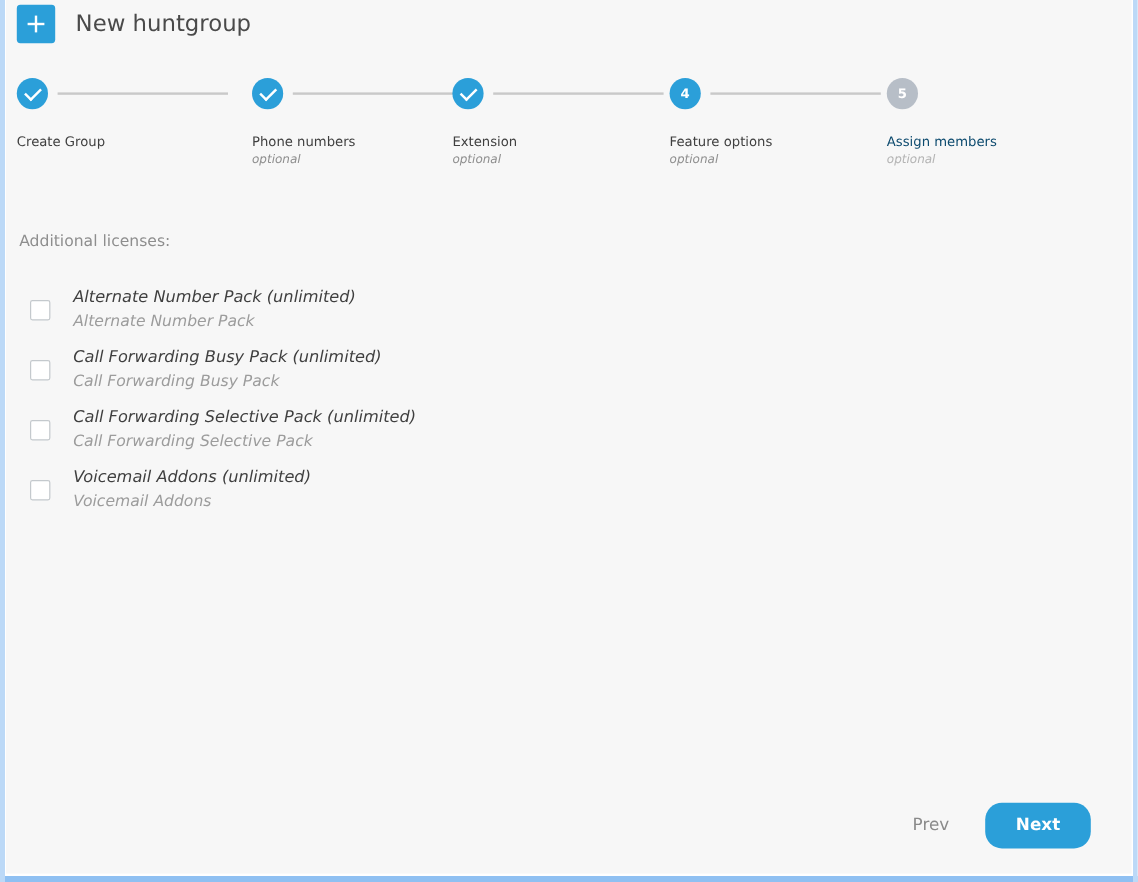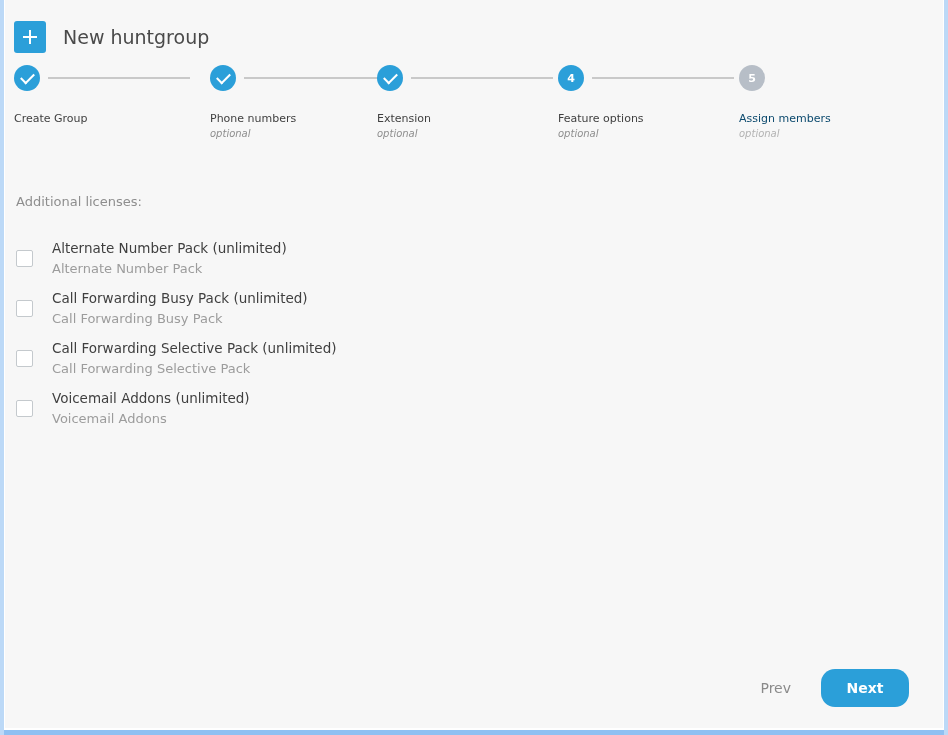--- a/index.html
+++ b/index.html
@@ -34,21 +34,21 @@
     width: 938px;
     height: 728px;
     background: #f7f7f7;
     box-sizing: border-box;
   }
 
   
   .header {
     position: absolute;
     left: 9px;
-    top: 21px;
+    top: 4px;
     display: flex;
     align-items: center;
   }
   .plus-button {
     width: 32px;
     height: 32px;
     background: #2b9fd9;
     border-radius: 3px;
     position: relative;
     flex: none;
@@ -142,23 +142,24 @@
   
   .section-label {
     position: absolute;
     left: 11px;
     top: 194px;
     font-size: 13px;
     color: #8e8e8e;
   }
   .license-list {
     position: absolute;
-    left: 11px;
+    left: 20px;
     top: 233px;
     width: 700px;
+    font-style: italic;
   }
   .license-row {
     display: flex;
     align-items: center;
     height: 50px;
     cursor: pointer;
   }
   .checkbox {
     width: 17px;
     height: 17px;

